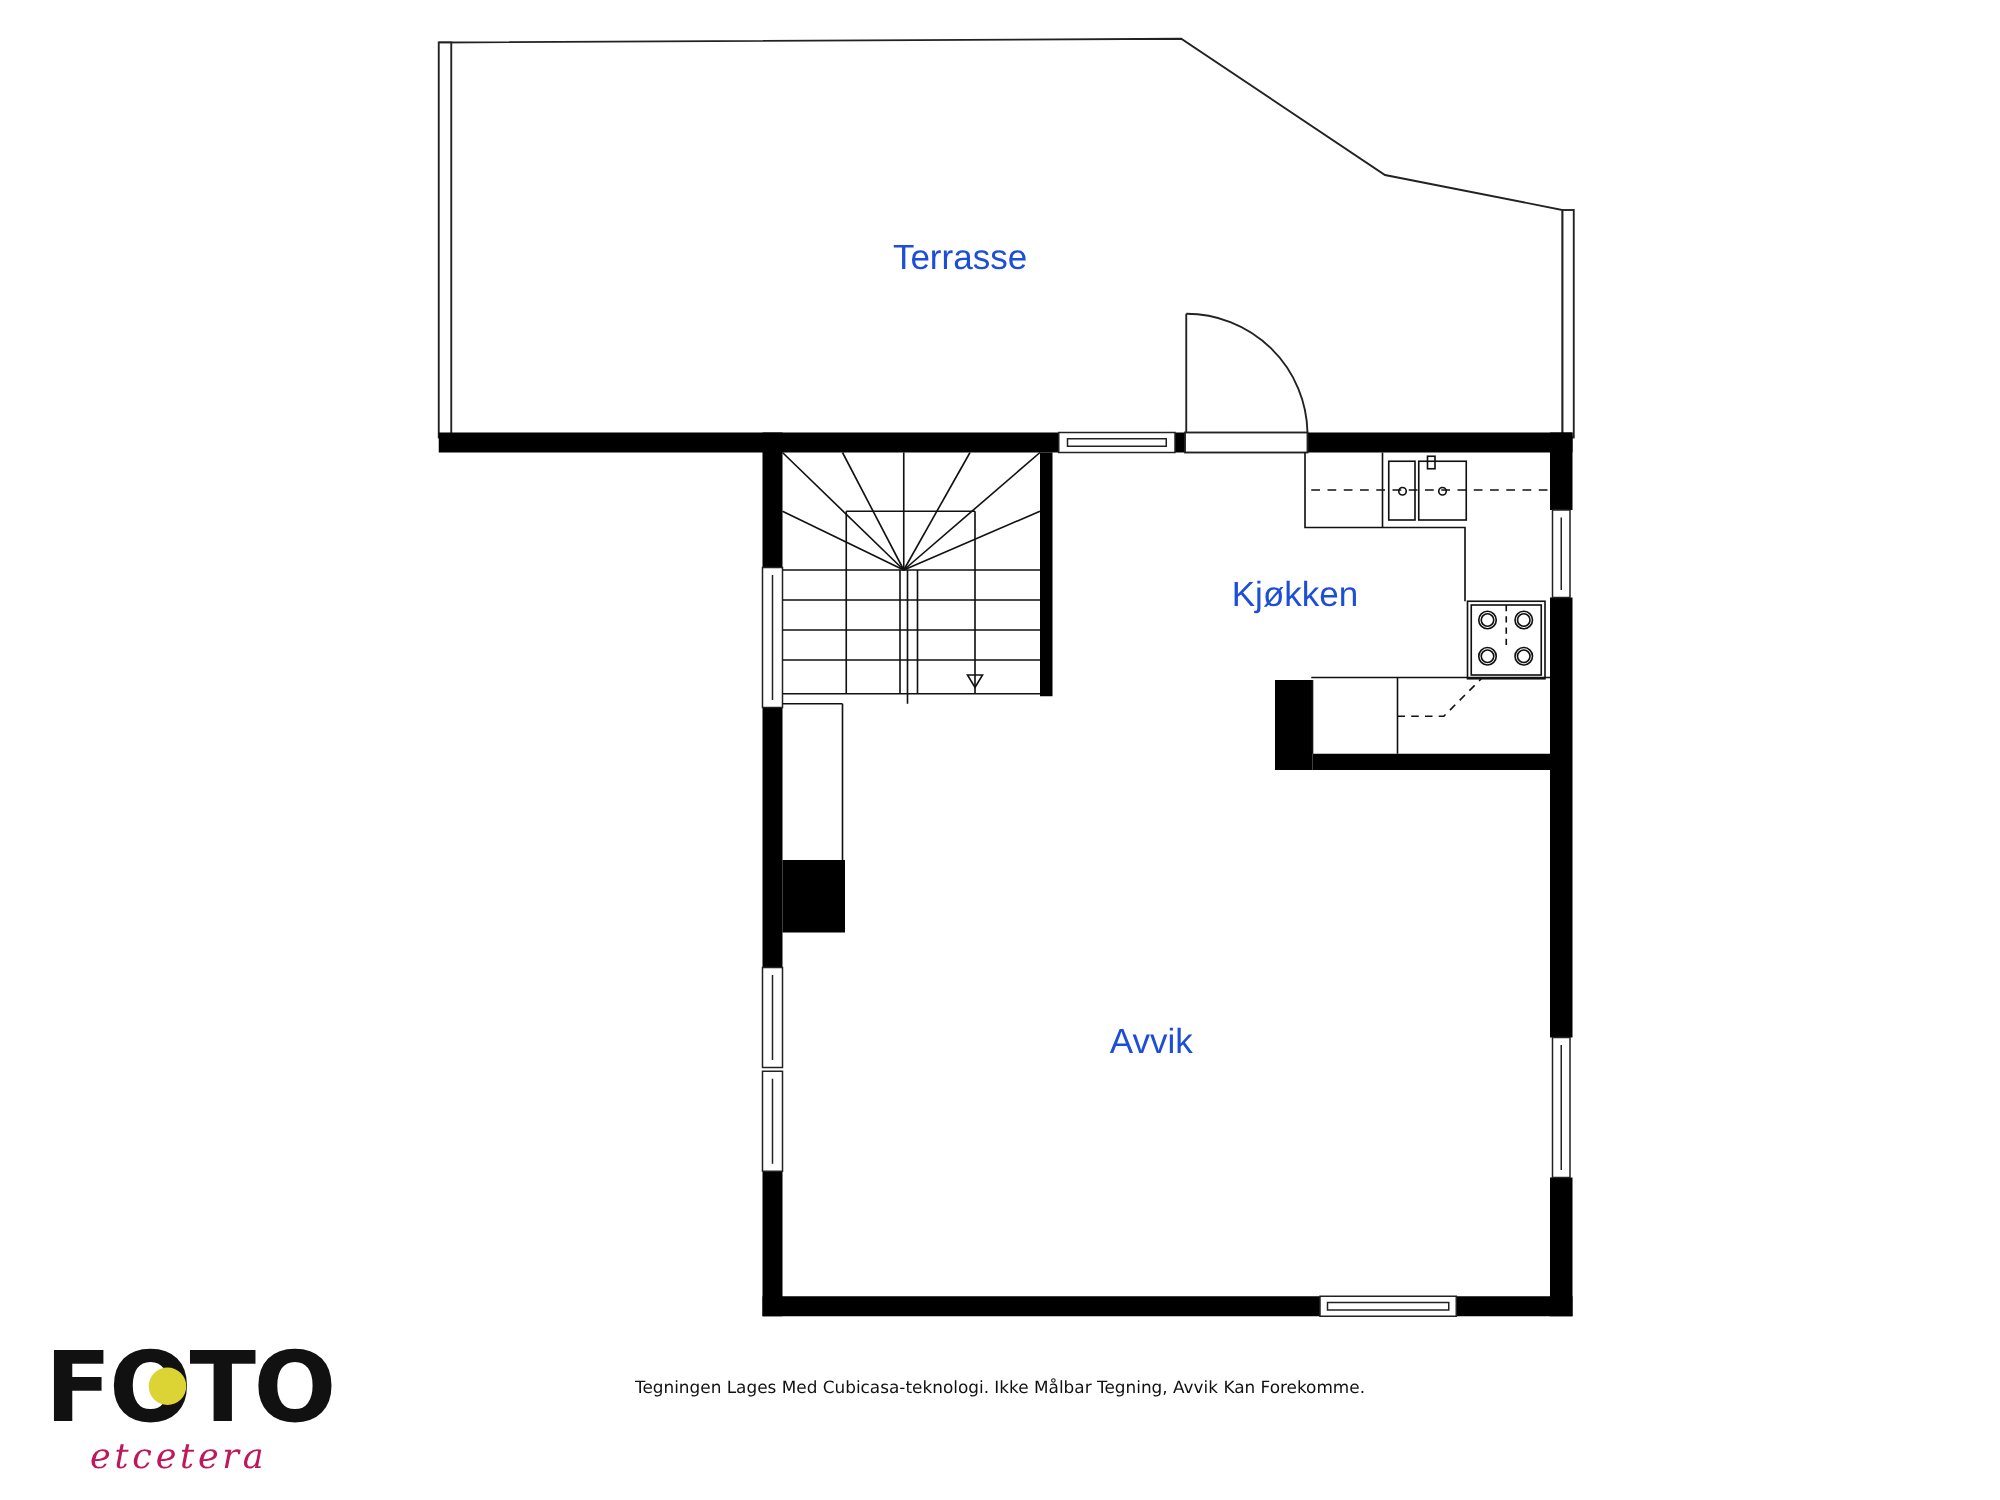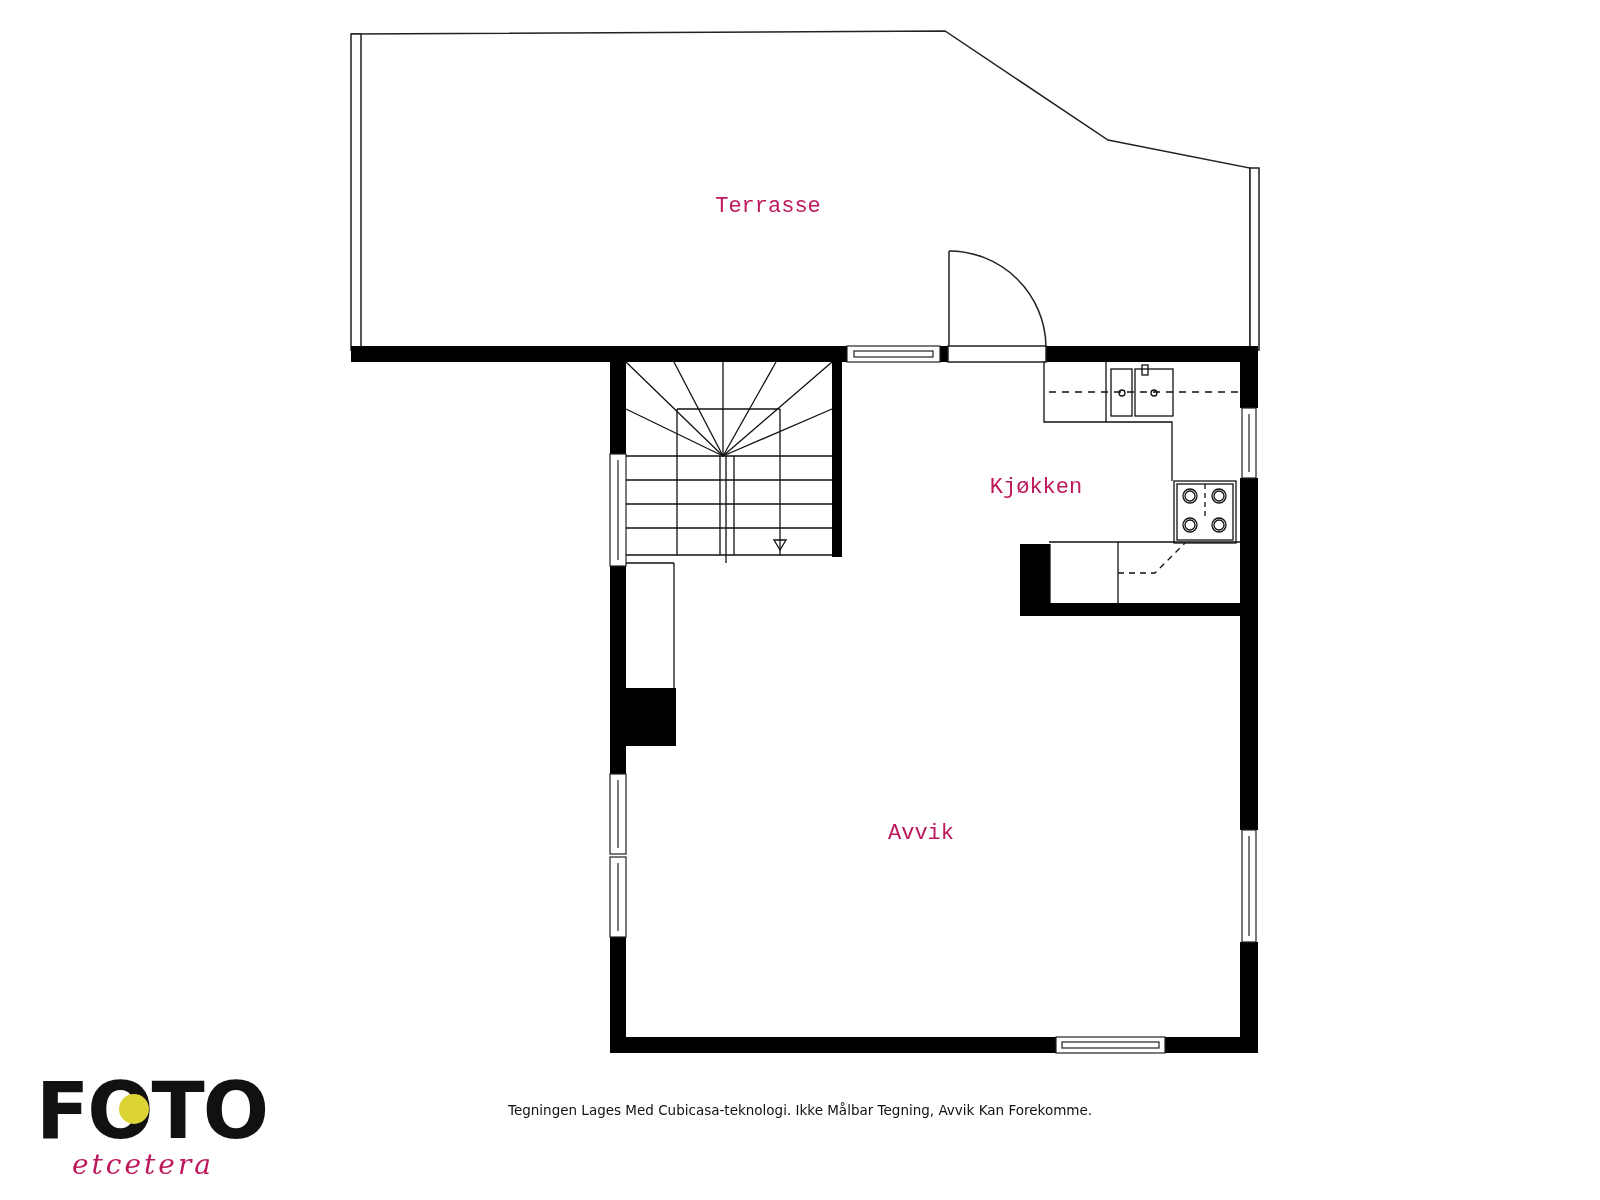--- a/index.html
+++ b/index.html
@@ -1,18 +1,18 @@
 <!DOCTYPE html>
 <html><head>
   <meta charset="utf-8">
   <style>
     html, body { margin: 0; padding: 0; background: #ffffff; }
     body { width: 1600px; height: 1200px; position: relative; overflow: hidden; font-family: "DejaVu Sans", sans-serif; }
     #plan { position: absolute; left: 0; top: 0; width: 1600px; height: 1200px; }
-    .room-label { position: absolute; font-family: Liberation Mono, monospace; font-size: 22px; color: #be185d; transform: translate(-50%, -50%); white-space: nowrap; }
+    .room-label { position: absolute; font-family: Liberation Sans, sans-serif; font-size: 28px; color: #1d4ed8; transform: translate(-50%, -50%); white-space: nowrap; }
     .logo { position: absolute; left: 36px; top: 1072px; width: 240px; height: 100px; }
     .logo-word { position: absolute; left: 0; top: 0; font-family: "DejaVu Sans", sans-serif; font-weight: bold; font-size: 78px; letter-spacing: -2px; color: #111; line-height: 1; }
     .logo-dot { position: absolute; left: 83px; top: 22px; width: 30px; height: 30px; border-radius: 50%; }
     .logo-sub { position: absolute; left: 36px; top: 76px; font-family: "DejaVu Serif", serif; font-style: italic; font-size: 28px; letter-spacing: 3px; color: #be185d; }
     .disclaimer { position: absolute; left: 0; width: 1600px; top: 1102px; text-align: center; font-family: "DejaVu Sans", sans-serif; font-size: 13.5px; color: #111; }
   </style>
 </head>
 <body>
 
 <svg id="plan" viewBox="0 0 1600 1200" xmlns="http://www.w3.org/2000/svg">
@@ -128,21 +128,21 @@
       <line x1="1205" y1="484" x2="1205" y2="520" stroke-dasharray="5,4"></line>
     </g>
     <line x1="1049" y1="542" x2="1240" y2="542"></line>
     <line x1="1050" y1="544" x2="1050" y2="603"></line>
     <line x1="1118" y1="542" x2="1118" y2="603"></line>
     <polyline points="1118,573 1155,573 1185,543" stroke-dasharray="6,5"></polyline>
   </g>
 </svg>
 
 <div class="room-label" style="left:768px; top:206px;">Terrasse</div>
-<div class="room-label" style="left:1036px; top:487px;">Kjøkken</div>
+<div class="room-label" style="left:1036px; top:476px;">Kjøkken</div>
 <div class="room-label" style="left:921px; top:833px;">Avvik</div>
 
 <div class="logo">
   <div class="logo-word">FOTO</div>
   <div class="logo-dot" style="background:#dcd334;"></div>
   <div class="logo-sub">etcetera</div>
 </div>
 
 <div class="disclaimer">Tegningen Lages Med Cubicasa-teknologi. Ikke Målbar Tegning, Avvik Kan Forekomme.</div>
 

